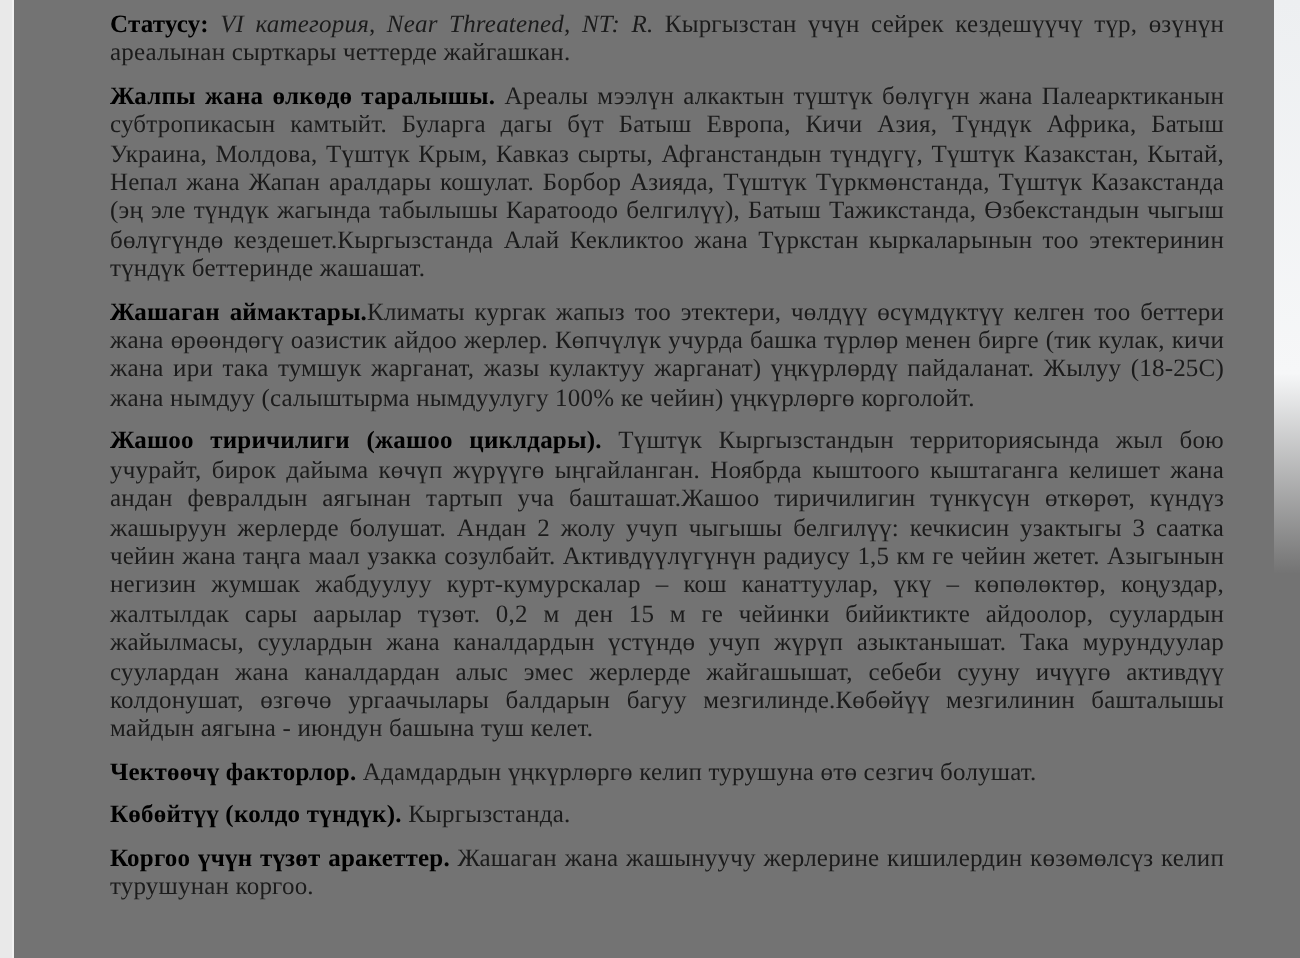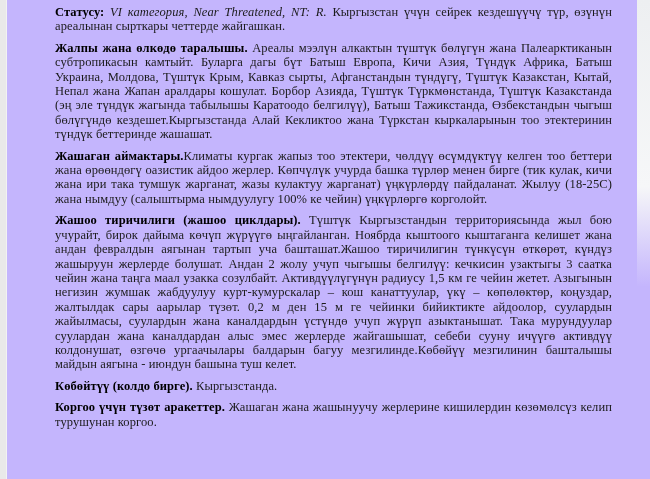--- a/index.html
+++ b/index.html
@@ -5,21 +5,21 @@
 <style>
   html, body {
     margin: 0;
     padding: 0;
     background: #ffffff;
   }
   .page {
     position: relative;
     width: 650px;
     height: 479px;
-    background: #c4b5fd;
+    background: #737373;
     overflow: hidden;
     font-family: "Liberation Serif", "DejaVu Serif", serif;
   }
   .edge-left {
     position: absolute;
     left: 0;
     top: 0;
     width: 6px;
     height: 100%;
     background: #e9e9e9;
@@ -66,20 +66,21 @@
 
     <p><span class="para-label">Статусу:</span><span class="para-italic"> VI категория, Near Threatened, NT: R.</span><span> Кыргызстан үчүн сейрек кездешүүчү түр, өзүнүн ареалынан сырткары четтерде жайгашкан.</span></p>
 
     <p><span class="para-label">Жалпы жана өлкөдө таралышы.</span><span> Ареалы мээлүн алкактын түштүк бөлүгүн жана Палеарктиканын субтропикасын камтыйт. Буларга дагы бүт Батыш Европа, Кичи Азия, Түндүк Африка, Батыш Украина, Молдова, Түштүк Крым, Кавказ сырты, Афганстандын түндүгү, Түштүк Казакстан, Кытай, Непал жана Жапан аралдары кошулат. Борбор Азияда, Түштүк Түркмөнстанда, Түштүк Казакстанда (эң эле түндүк жагында табылышы Каратоодо белгилүү), Батыш Тажикстанда, Өзбекстандын чыгыш бөлүгүндө кездешет.Кыргызстанда Алай Кекликтоо жана Түркстан кыркаларынын тоо этектеринин түндүк беттеринде жашашат.</span></p>
 
     <p><span class="para-label">Жашаган аймактары.</span><span>Климаты кургак жапыз тоо этектери, чөлдүү өсүмдүктүү келген тоо беттери жана өрөөндөгү оазистик айдоо жерлер. Көпчүлүк учурда башка түрлөр менен бирге (тик кулак, кичи жана ири така тумшук жарганат, жазы кулактуу жарганат) үңкүрлөрдү пайдаланат. Жылуу (18-25С) жана нымдуу (салыштырма нымдуулугу 100% ке чейин) үңкүрлөргө корголойт.</span></p>
 
 
     <p><span class="para-label">Жашоо тиричилиги (жашоо циклдары).</span><span> Түштүк Кыргызстандын территориясында жыл бою учурайт, бирок дайыма көчүп жүрүүгө ыңгайланган. Ноябрда кыштоого кыштаганга келишет жана андан февралдын аягынан тартып уча башташат.Жашоо тиричилигин түнкүсүн өткөрөт, күндүз жашыруун жерлерде болушат. Андан 2 жолу учуп чыгышы белгилүү: кечкисин узактыгы 3 саатка чейин жана таңга маал узакка созулбайт. Активдүүлүгүнүн радиусу 1,5 км ге чейин жетет. Азыгынын негизин жумшак жабдуулуу курт-кумурскалар – кош канаттуулар, үкү – көпөлөктөр, коңуздар, жалтылдак сары аарылар түзөт. 0,2 м ден 15 м ге чейинки бийиктикте айдоолор, суулардын жайылмасы, суулардын жана каналдардын үстүндө учуп жүрүп азыктанышат. Така мурундуулар суулардан жана каналдардан алыс эмес жерлерде жайгашышат, себеби сууну ичүүгө активдүү колдонушат, өзгөчө ургаачылары балдарын багуу мезгилинде.Көбөйүү мезгилинин башталышы майдын аягына - июндун башына туш келет.</span></p>
 
+    <p><span class="para-label">Чектөөчү факторлор.</span><span> Адамдардын үңкүрлөргө келип турушуна өтө сезгич болушат.</span></p>
 
-    <p><span class="para-label">Көбөйтүү (колдо бирге).</span><span> Кыргызстанда.</span></p>
+    <p><span class="para-label">Көбөйтүү (колдо түндүк).</span><span> Кыргызстанда.</span></p>
 
 
     <p><span class="para-label">Коргоо үчүн түзөт аракеттер.</span><span> Жашаган жана жашынуучу жерлерине кишилердин көзөмөлсүз келип турушунан коргоо.</span></p>
 
   </div>
 </div>
 
 </body></html>

